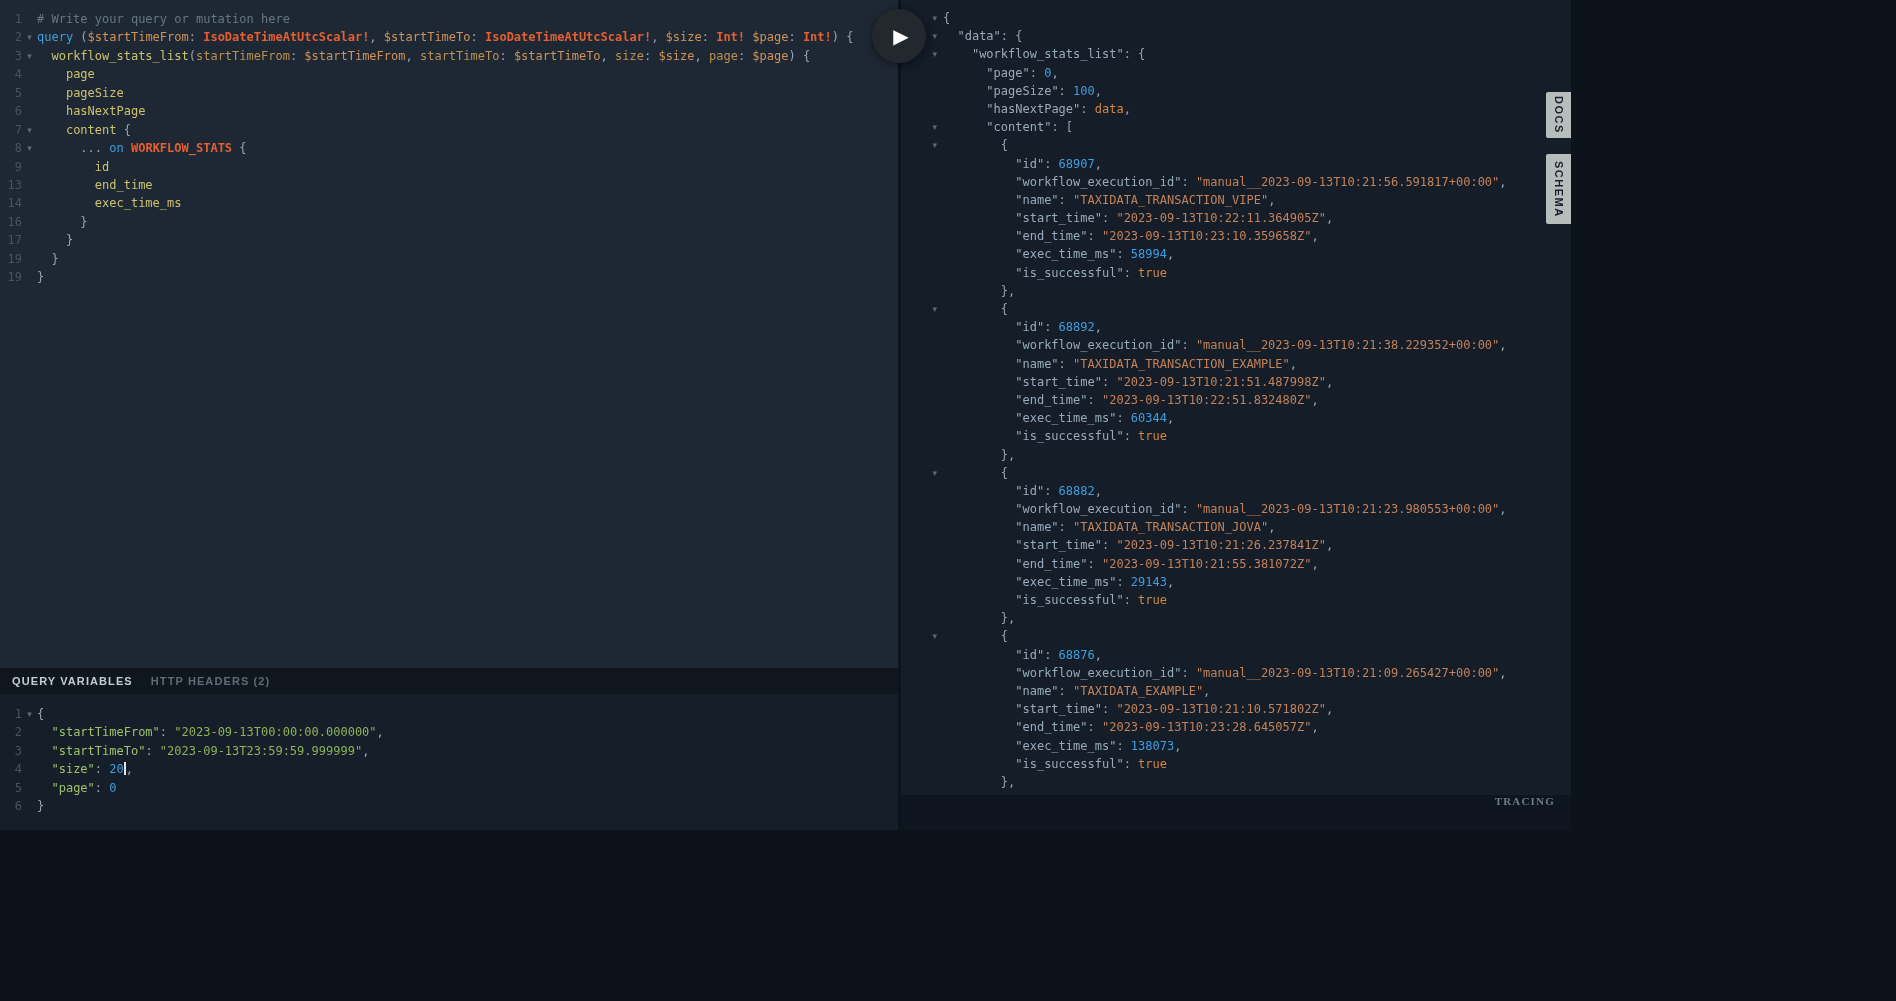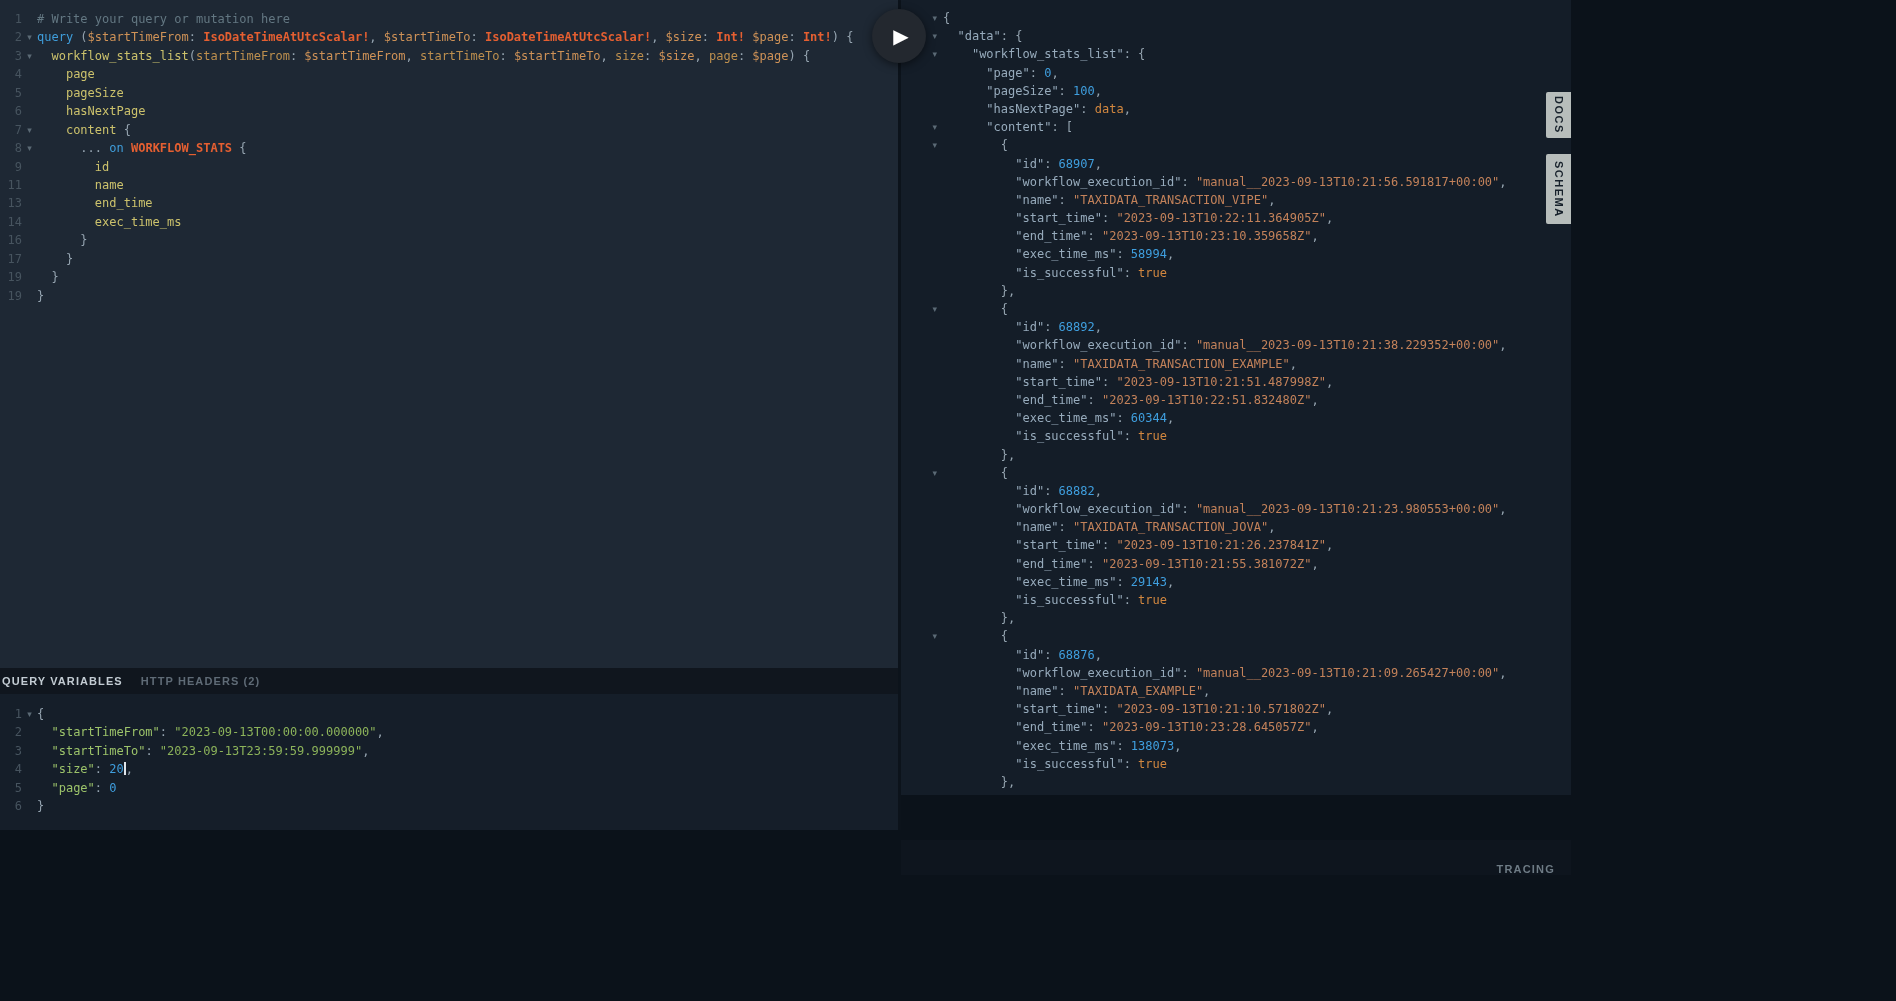--- a/index.html
+++ b/index.html
@@ -2,30 +2,30 @@
 <html style="--c-bg_outer: #0b121a; --c-bg_query: #1e2834; --c-bg_response: #141d28; --c-bg_variables: #151e29; --c-bg_variables_bar: #10161e; --c-bg_tracing_bar: #0e151e; --c-divider: #0c131b; --c-gutter_text: #47545f; --c-fold_arrow: #5b6a75; --c-comment: #637782; --c-keyword: #3f9dda; --c-punctuation: #96a5b1; --c-variable: #cf9257; --c-type: #e55f31; --c-field: #ccc26c; --c-argument: #bd8f4e; --c-json_key: #97abbc; --c-json_string: #c3825a; --c-json_number: #3f9fdf; --c-json_boolean: #d2873f; --c-vars_key: #9cc36a; --c-vars_string: #8cb35a; --c-tab_active_text: #c3ccd3; --c-tab_inactive_text: #5f6b76; --c-side_tab_bg: #b7bdbb; --c-side_tab_text: #17212b; --c-tracing_text: #6e7b85; --c-play_bg: #23282f; --c-play_icon: #ffffff; --c-caret: #dfe5ea;"><head>
 <meta charset="utf-8">
 <style>
   *{margin:0;padding:0;box-sizing:border-box}
   html,body{width:1896px;height:1001px;overflow:hidden;background:var(--c-bg_outer,#0b121a)}
   .screen{position:relative;width:1896px;height:1001px;background:var(--c-bg_outer,#0b121a);font-family:"DejaVu Sans Mono",monospace}
   .app{position:absolute;left:0;top:0;width:1571px;height:830px}
 
   .left-pane{position:absolute;left:0;top:0;width:898px;height:830px}
   .query-editor{position:absolute;left:0;top:0;width:898px;height:668px;background:var(--c-bg_query,#1e2834);padding-top:10px;overflow:hidden;cursor:text}
-  .variables-bar{position:absolute;left:0;top:668px;width:898px;height:26px;background:var(--c-bg_variables_bar,#10161e);display:flex;align-items:center;padding-left:2px;gap:18px;font-family:"Liberation Sans",sans-serif}
+  .variables-bar{position:absolute;left:0;top:668px;width:898px;height:26px;background:var(--c-bg_variables_bar,#10161e);display:flex;align-items:center;padding-left:12px;gap:18px;font-family:"Liberation Sans",sans-serif}
   .vtab{font-size:11px;font-weight:bold;letter-spacing:1.1px;color:var(--c-tab_inactive_text,#5f6b76);cursor:pointer}
   .vtab.active{color:var(--c-tab_active_text,#c3ccd3)}
   .variables-editor{position:absolute;left:0;top:694px;width:898px;height:136px;background:var(--c-bg_variables,#151e29);padding-top:11px;overflow:hidden;cursor:text}
 
   .divider{position:absolute;left:898px;top:0;width:3px;height:830px;background:var(--c-divider,#0c131b);cursor:col-resize}
 
   .right-pane{position:absolute;left:901px;top:0;width:670px;height:830px}
   .response-viewer{position:absolute;left:0;top:0;width:670px;height:795px;background:var(--c-bg_response,#141d28);padding-top:9px;overflow:hidden}
-  .tracing-bar{position:absolute;left:0;top:840px;width:670px;height:35px;background:var(--c-bg_tracing_bar,#0e151e);display:flex;align-items:flex-end;justify-content:flex-end;padding-right:16px;font-family:Liberation Sans, sans-serif;cursor:pointer}
+  .tracing-bar{position:absolute;left:0;top:795px;width:670px;height:35px;background:var(--c-bg_tracing_bar,#0e151e);display:flex;align-items:flex-start;justify-content:flex-end;padding-right:16px;font-family:Liberation Serif, serif;cursor:pointer}
   .tracing-label{font-size:11px;font-weight:bold;letter-spacing:1.2px;color:var(--c-tracing_text,#6e7b85)}
 
   .play-button{position:absolute;left:872px;top:9px;width:54px;height:54px;border-radius:50%;background:var(--c-play_bg,#23282f);border:none;display:flex;align-items:center;justify-content:center;cursor:pointer;box-shadow:0 2px 8px rgba(0,0,0,.5);z-index:5}
   .play-icon{color:var(--c-play_icon,#fff);font-size:20px;line-height:1;padding-left:4px;font-family:"DejaVu Sans",sans-serif}
 
   .side-tabs{position:absolute;left:1546px;top:92px;width:25px;display:flex;flex-direction:column;gap:16px;z-index:4}
   .side-tab{width:25px;background:var(--c-side_tab_bg,#b7bdbb);color:var(--c-side_tab_text,#17212b);writing-mode:vertical-rl;display:flex;align-items:center;justify-content:center;font-family:"Liberation Sans",sans-serif;font-size:11px;font-weight:bold;letter-spacing:1.5px;border-radius:2px 0 0 2px;cursor:pointer}
   .side-tab.docs{height:46px}
   .side-tab.schema{height:70px}
 
@@ -65,21 +65,20 @@
       <div class="query-editor" id="query-lines">
           <div class="code-line"><span class="gut">1</span><span class="fold"></span><span class="line-text"><span class="tk-cm"># Write your query or mutation here</span></span></div>
           <div class="code-line"><span class="gut">2</span><span class="fold">▾</span><span class="line-text"><span class="tk-kw">query</span><span class="tk-pt"> (</span><span class="tk-vr">$startTimeFrom</span><span class="tk-pt">: </span><span class="tk-ty">IsoDateTimeAtUtcScalar!</span><span class="tk-pt">, </span><span class="tk-vr">$startTimeTo</span><span class="tk-pt">: </span><span class="tk-ty">IsoDateTimeAtUtcScalar!</span><span class="tk-pt">, </span><span class="tk-vr">$size</span><span class="tk-pt">: </span><span class="tk-ty">Int!</span><span class="tk-pt"> </span><span class="tk-vr">$page</span><span class="tk-pt">: </span><span class="tk-ty">Int!</span><span class="tk-pt">) {</span></span></div>
           <div class="code-line"><span class="gut">3</span><span class="fold">▾</span><span class="line-text">  <span class="tk-fd">workflow_stats_list</span><span class="tk-pt">(</span><span class="tk-at">startTimeFrom</span><span class="tk-pt">: </span><span class="tk-vr">$startTimeFrom</span><span class="tk-pt">, </span><span class="tk-at">startTimeTo</span><span class="tk-pt">: </span><span class="tk-vr">$startTimeTo</span><span class="tk-pt">, </span><span class="tk-at">size</span><span class="tk-pt">: </span><span class="tk-vr">$size</span><span class="tk-pt">, </span><span class="tk-at">page</span><span class="tk-pt">: </span><span class="tk-vr">$page</span><span class="tk-pt">) {</span></span></div>
           <div class="code-line"><span class="gut">4</span><span class="fold"></span><span class="line-text">    <span class="tk-fd">page</span></span></div>
           <div class="code-line"><span class="gut">5</span><span class="fold"></span><span class="line-text">    <span class="tk-fd">pageSize</span></span></div>
           <div class="code-line"><span class="gut">6</span><span class="fold"></span><span class="line-text">    <span class="tk-fd">hasNextPage</span></span></div>
           <div class="code-line"><span class="gut">7</span><span class="fold">▾</span><span class="line-text">    <span class="tk-fd">content</span><span class="tk-pt"> {</span></span></div>
           <div class="code-line"><span class="gut">8</span><span class="fold">▾</span><span class="line-text">      <span class="tk-pt">... </span><span class="tk-kw">on</span><span class="tk-pt"> </span><span class="tk-ty">WORKFLOW_STATS</span><span class="tk-pt"> {</span></span></div>
           <div class="code-line"><span class="gut">9</span><span class="fold"></span><span class="line-text">        <span class="tk-fd">id</span></span></div>
-          <div class="code-line"><span class="gut">11</span><span class="fold"></span><span class="line-text">        <span class="tk-fd">name</span></span></div>
           <div class="code-line"><span class="gut">13</span><span class="fold"></span><span class="line-text">        <span class="tk-fd">end_time</span></span></div>
           <div class="code-line"><span class="gut">14</span><span class="fold"></span><span class="line-text">        <span class="tk-fd">exec_time_ms</span></span></div>
           <div class="code-line"><span class="gut">16</span><span class="fold"></span><span class="line-text">      <span class="tk-pt">}</span></span></div>
           <div class="code-line"><span class="gut">17</span><span class="fold"></span><span class="line-text">    <span class="tk-pt">}</span></span></div>
           <div class="code-line"><span class="gut">19</span><span class="fold"></span><span class="line-text">  <span class="tk-pt">}</span></span></div>
           <div class="code-line"><span class="gut">19</span><span class="fold"></span><span class="line-text"><span class="tk-pt">}</span></span></div>
         </div>
 
       <div class="variables-bar">
         <span class="vtab active">QUERY VARIABLES</span>

